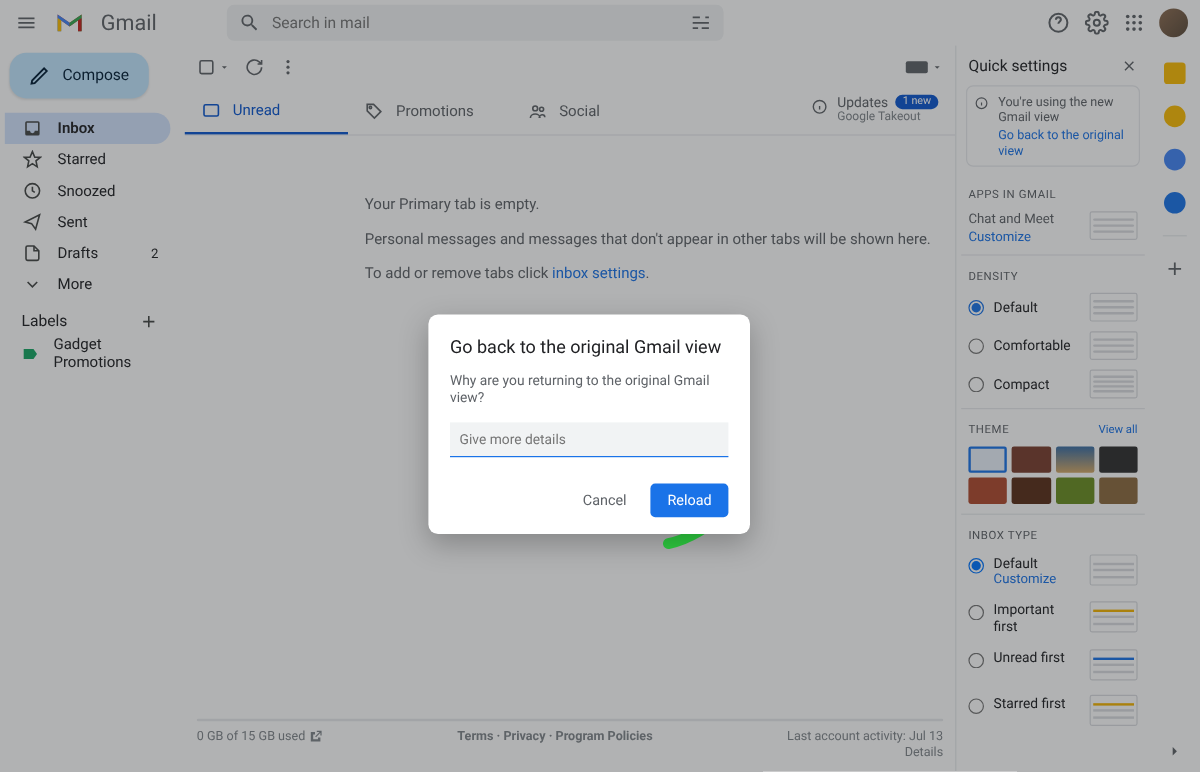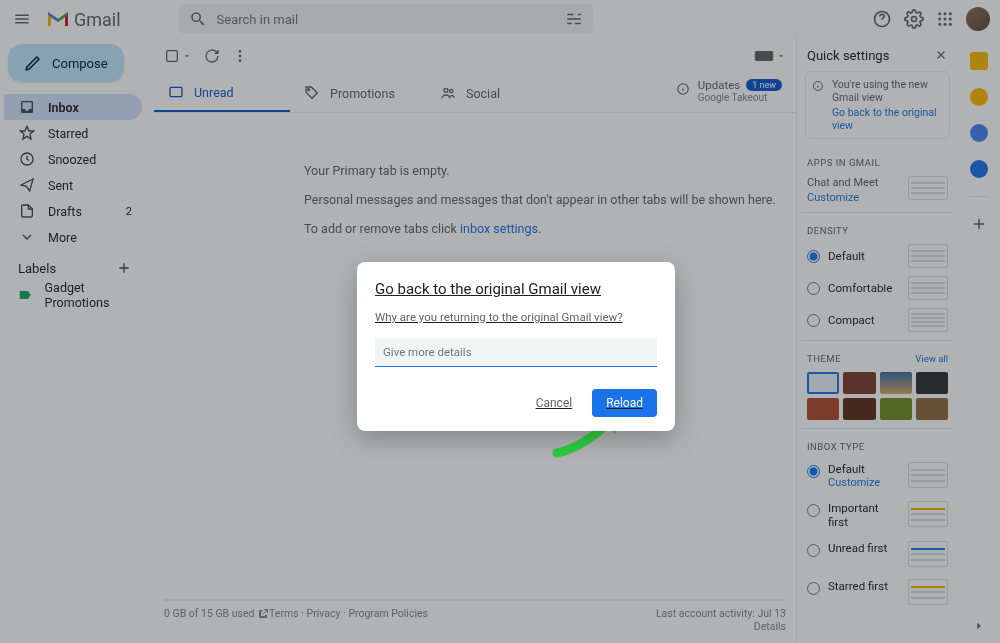--- a/index.html
+++ b/index.html
@@ -29,21 +29,21 @@
 .tab-updates { flex-direction: column; align-items: flex-start; gap: 0; padding: 4px 14px; }
 .tab-updates .row1 { display: flex; align-items: center; gap: 6px; font-size: 11.5px; }
 .badge { background: #0b57d0; color: #fff; border-radius: 10px; font-size: 9px; padding: 1px 6px; }
 .tab-updates .row2 { font-size: 10px; color: #80868b; }
 .empty-area { padding: 50px 0 0 150px; color: #5f6368; font-size: 12.5px; }
 .empty-area p { margin-bottom: 14px; }
 .empty-area a { color: #1a73e8; cursor: pointer; }
 .footer { margin-top: auto; padding: 8px 10px 10px 10px; font-size: 10.5px; color: #80868b; }
 .footer-bar { height: 2px; background: #e8eaed; border-radius: 2px; width: 100%; margin-bottom: 6px; }
 .footer-row { display: flex; justify-content: space-between; }
-.footer-center { text-align: left; flex: 1; }
+.footer-center { text-align: center; flex: 1; font-weight: bold; }
 .footer-right { text-align: right; }
 .quick-panel { width: 162px; border-left: 1px solid #e8eaed; padding: 8px 4px; overflow-y: auto; font-size: 11px; color: #5f6368; }
 .qp-header { display: flex; justify-content: space-between; align-items: flex-start; padding: 2px 6px 8px 6px; font-size: 13px; color: #202124; }
 .qp-btn { display: block; text-align: center; border: 1px solid #dadce0; border-radius: 4px; padding: 6px 0; color: #1a73e8; font-size: 12px; margin: 0 4px 10px 4px; cursor: pointer; }
 .qp-notice { display: flex; gap: 8px; padding: 6px; border: 1px solid #e8eaed; border-radius: 6px; margin: 0 4px 10px 4px; font-size: 10.5px; }
 .qp-notice a { color: #1a73e8; display: block; margin-top: 2px; cursor: pointer; }
 .qp-section-title { font-size: 9.5px; color: #5f6368; letter-spacing: 0.5px; padding: 8px 6px 4px 6px; text-transform: uppercase; }
 .qp-section-title .link { float: right; color: #1a73e8; text-transform: none; letter-spacing: 0; cursor: pointer; margin-left: 18px; }
 .qp-row { display: flex; align-items: center; gap: 8px; padding: 4px 6px; font-size: 11.5px; color: #202124; }
 .qp-row input[type=radio] { accent-color: #1a73e8; }
@@ -53,21 +53,21 @@
 .qp-apps a { color: #1a73e8; display: block; margin-top: 2px; cursor: pointer; }
 .theme-grid { display: grid; grid-template-columns: repeat(4, 1fr); gap: 4px; padding: 4px 6px; }
 .theme-tile { height: 22px; border-radius: 2px; }
 .inbox-type-row { display: flex; align-items: flex-start; gap: 8px; padding: 6px 6px; }
 .inbox-type-row .label { font-size: 11.5px; color: #202124; }
 .inbox-type-row .cust { color: #1a73e8; font-size: 11px; display: block; cursor: pointer; }
 .inbox-type-row .thumb { margin-left: auto; width: 40px; height: 26px; border: 1px solid #dadce0; border-radius: 2px; background: #fff; display:flex; flex-direction:column; justify-content:space-evenly; padding:2px;}
 .inbox-type-row .thumb .line { height:2px; background:#dadce0; }
 .right-rail { width: 42px; display: flex; flex-direction: column; align-items: center; gap: 18px; padding-top: 14px; }
 .rail-icon { width: 18px; height: 18px; border-radius: 3px; }
-.modal { position: absolute; left: 357px; top: 262px; width: 318px; background: #fff; border-radius: 8px; z-index: 100; padding: 18px 18px 14px 18px; box-shadow: 0 8px 24px rgba(0,0,0,0.25); text-decoration: underline; }
+.modal { position: absolute; left: 357px; top: 262px; width: 268px; background: #fff; border-radius: 8px; z-index: 100; padding: 18px 18px 14px 18px; box-shadow: 0 8px 24px rgba(0,0,0,0.25); }
 .modal h2 { font-size: 15px; font-weight: 400; color: #202124; margin-bottom: 12px; }
 .modal p { font-size: 11.5px; color: #5f6368; margin-bottom: 14px; }
 .modal-input { width: 100%; border: none; border-bottom: 1.5px solid #1a73e8; background: #f1f3f4; padding: 7px 8px; font-size: 11.5px; outline: none; color: #5f6368; margin-bottom: 22px; }
 .modal-actions { display: flex; justify-content: flex-end; gap: 10px; }
 .btn-text { background: none; border: none; color: #5f6368; font-size: 12px; padding: 6px 10px; cursor: pointer; }
 .btn-primary { background: #1a73e8; color: #fff; border: none; border-radius: 4px; font-size: 12px; padding: 7px 14px; cursor: pointer; }
 .arrow-annotation { position: absolute; left: 552px; top: 408px; z-index: 80; pointer-events: none; }
 svg { display: block; }
 hr.qp-div { border: none; border-top: 1px solid #e8eaed; margin: 4px 0; }
 </style>
@@ -81,21 +81,21 @@
       </svg>
   </div>
   <div class="logo">
     <svg width="24" height="18" viewBox="0 0 24 18">
         <path fill="#ea4335" d="M2 2l10 7L22 2v3l-10 7L2 5z"></path>
         <path fill="#4285f4" d="M2 2v14h3V7l7 5V9L2 2z"></path>
         <path fill="#34a853" d="M22 2v14h-3V7l-7 5V9l10-7z"></path>
         <path fill="#fbbc04" d="M2 16V5l3 2v9z"></path>
         <path fill="#c5221f" d="M22 16V5l-3 2v9z"></path>
       </svg>
-    <span style="margin-left:4px;font-size:18px">Gmail</span>
+    <span style="margin-left:14px;font-size:18px">Gmail</span>
   </div>
   <div class="search-bar">
     <svg width="18" height="18" viewBox="0 0 24 24" fill="#5f6368">
         <path d="M15.5 14h-.79l-.28-.27a6.5 6.5 0 10-.7.7l.27.28v.79l5 5L20.49 19l-5-5zm-6 0a4.5 4.5 0 110-9 4.5 4.5 0 010 9z"></path>
       </svg>
     <input class="search-input" placeholder="Search in mail" style="">
     <svg width="18" height="18" viewBox="0 0 24 24" fill="#5f6368">
         <path d="M3 5h8v2H3V5zm0 6h12v2H3v-2zm0 6h6v2H3v-2zM17 5h4v2h-4zM15 11h6v2h-6zM13 17h8v2h-8z"></path>
       </svg>
   </div>

